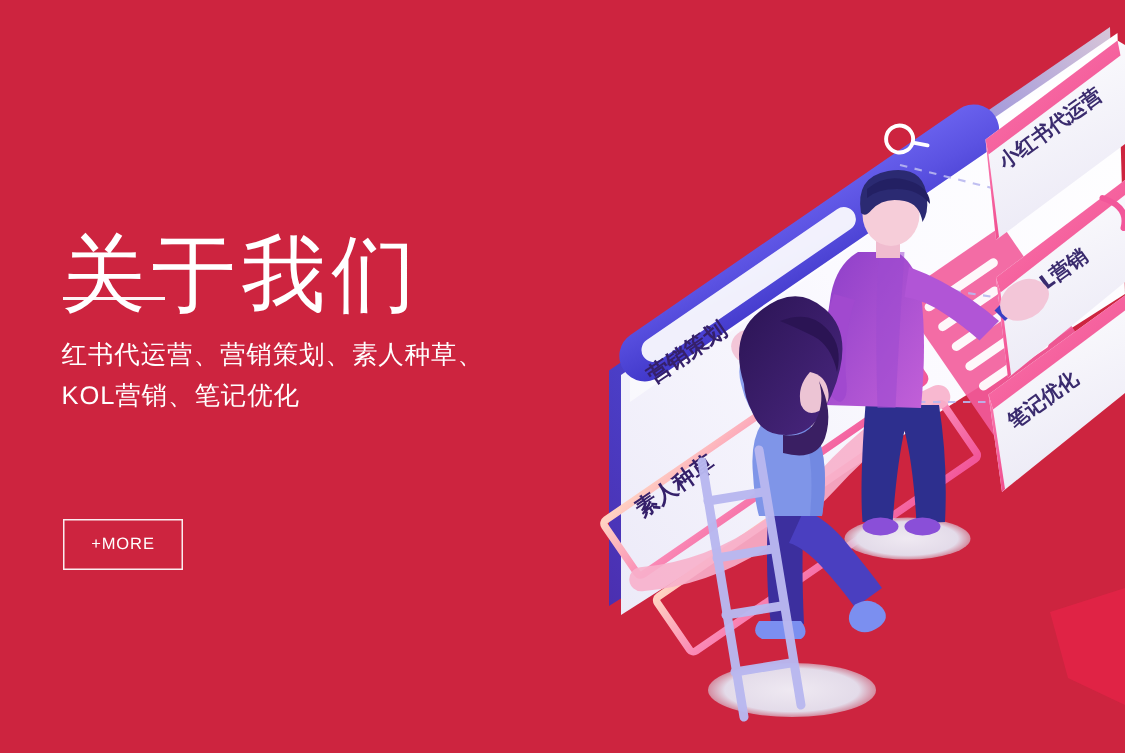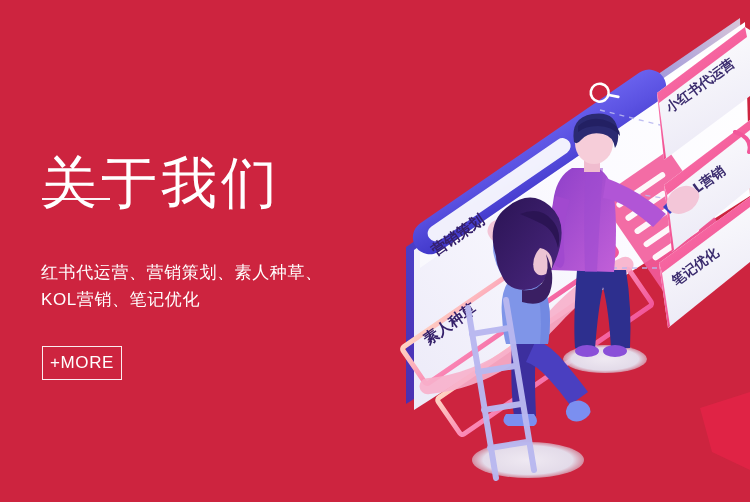--- a/index.html
+++ b/index.html
@@ -16,29 +16,29 @@
     position:absolute;left:41px;top:122px;
     color:#ffffff;font-size:56px;line-height:1;
     font-weight:300;letter-spacing:4px;white-space:nowrap;margin-top:33px;
   }
   .title-rule{
     position:absolute;left:42px;top:198px;width:68px;height:2px;
     background:#ffffff;opacity:.95;
   }
   .desc-line{
     position:absolute;left:41px;color:#ffffff;
-    font-size:17px;letter-spacing:.6px;white-space:nowrap;font-weight:400;margin-top:36px;
+    font-size:17px;letter-spacing:.6px;white-space:nowrap;font-weight:400;
   }
   .desc-1{top:225px;}
   .desc-2{top:252px;}
   .more-btn{
     position:absolute;left:42px;top:346px;
     width:80px;height:34px;
     border:1px solid rgba(255,255,255,.92);
-    color:#ffffff;font-size:17px;letter-spacing:.6px;
+    color:#ffffff;font-size:11px;letter-spacing:.6px;
     display:flex;align-items:center;justify-content:center;
     background:transparent;box-sizing:border-box;cursor:pointer;
   }
 
   
   .art{position:absolute;left:0;top:0;width:750px;height:502px;z-index:10;}
   .art svg{display:block;width:750px;height:502px;}
   .cjk{font-family:"DejaVu Sans","Liberation Sans",sans-serif;}
 </style>
 </head>

